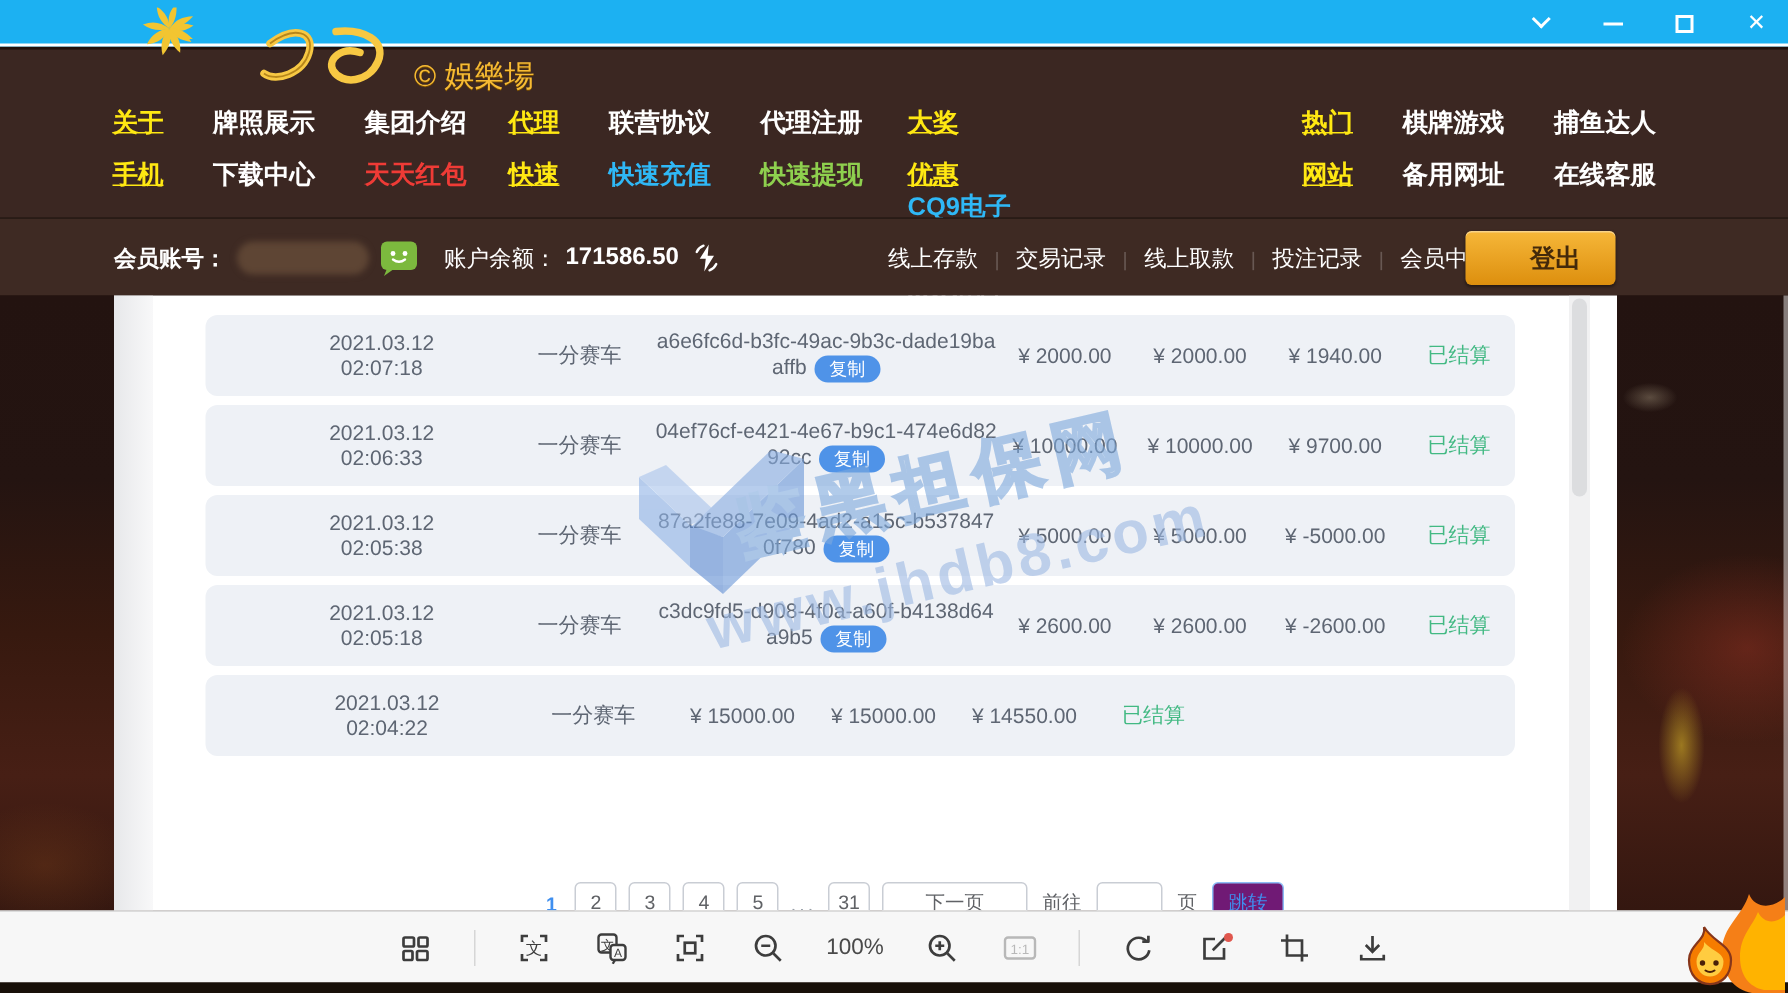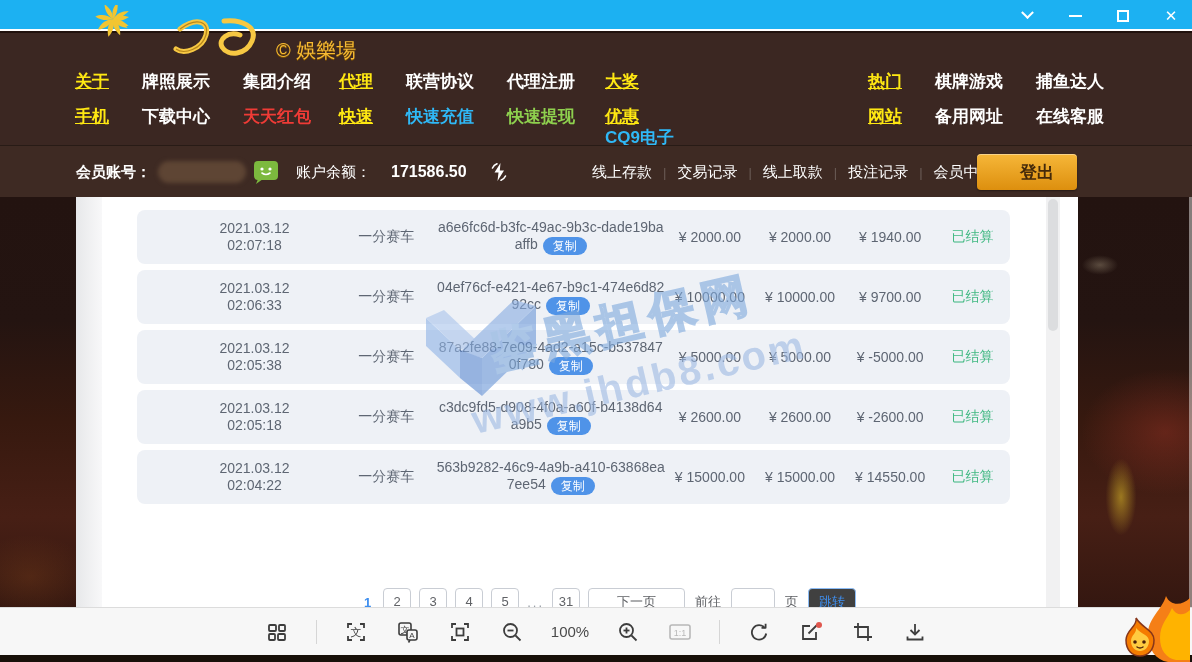--- a/index.html
+++ b/index.html
@@ -31,21 +31,21 @@
   .nav-item.red { color:#ef3b36; }
   .nav-item.cyan { color:#2fb8f6; }
   .nav-item.green { color:#8ed04e; }
 
   
   .member-bar { position:absolute; top:145px; left:0; width:1192px; height:52px; background:#3e2a23; border-top:1px solid rgba(0,0,0,.35); }
   .account { position:absolute; left:76px; top:0; height:52px; display:flex; align-items:center; gap:7px; }
   .account-label { color:#ffffff; font-size:15px;font-weight:bold; }
   .account-blur { width:88px; height:22px; border-radius:11px; background:#5e4534; filter:blur(2px); }
   .chat-icon { cursor:pointer; }
-  .balance { position:absolute; left:296px; top:0; height:52px; display:flex; align-items:center; gap:20px; color:#fff; font-size:15px; }
+  .balance { position:absolute; left:296px; top:0; height:52px; display:flex; align-items:center; gap:6px; color:#fff; font-size:15px; }
   .balance b { font-weight:700; font-size:16px; }
   .refresh-icon { cursor:pointer; margin-left:2px; }
   .member-links { position:absolute; left:592px; top:0; height:52px; display:flex; align-items:center; }
   .member-link { color:#fff; font-size:15px; cursor:pointer; }
   .mlsep { color:rgba(255,255,255,.22); margin:0 11px; font-size:13px; }
   .logout-btn { position:absolute; right:115px; top:8px; width:100px; height:36px; border:none; border-radius:4px;
     background:linear-gradient(#f6b739,#dd8f0e); color:#43290a; font-size:17px; font-weight:700; cursor:pointer;
     box-shadow:inset 0 1px 0 rgba(255,255,255,.4), 0 1px 2px rgba(0,0,0,.4);padding-left:20px; }
 
   
@@ -85,21 +85,21 @@
     color:#9db9e3; transform:rotate(-13deg); white-space:nowrap; }
 
   
   .pagination { position:absolute; left:284px; top:391px; display:flex; gap:8px; align-items:center; font-size:13px; color:#606266; }
   .pg-current { color:#3f8fef; font-weight:700; padding:5px 4px; cursor:pointer; }
   .pg-btn { min-width:28px; height:28px; line-height:26px; text-align:center; background:#fff; border:1px solid #c9cdd4; border-radius:4px; cursor:pointer; }
   .pg-ellipsis { letter-spacing:2px; color:#9aa0a8; }
   .pg-next { padding:0 28px; }
   .pg-text { margin:0 2px; }
   .pg-input { width:44px; height:28px; border:1px solid #c9cdd4; border-radius:4px; background:#fff; cursor:text; }
-  .pg-jump { color:#3f8fef; border-color:#8cbcf5; background:#404040; padding:0 10px; }
+  .pg-jump { color:#3f8fef; border-color:#8cbcf5; background:#701a75; padding:0 10px; }
 
   
   .toolbar { position:absolute; top:607px; left:0; width:1192px; height:48px; background:#f7f7f7; border-top:1px solid #dcdcdc; display:flex; align-items:center; justify-content:center; gap:26px; }
   .tool { width:26px; height:26px; display:flex; align-items:center; justify-content:center; cursor:pointer; }
   .tool svg { display:block; }
   .tb-divider { width:1px; height:24px; background:#d6d6d6; }
   .zoom-level { font-size:15px; color:#4a4a4a; cursor:pointer; }
   .bottom-strip { position:absolute; bottom:0; left:0; width:1192px; height:7px; background:#181009; }
 
   .flame { position:absolute; right:2px; bottom:0; z-index:9; }
@@ -298,21 +298,20 @@
       <div class="cell c-amt">¥ -2600.00</div>
       <div class="cell c-status">已结算</div>
     </div>
 
     <div class="trow">
       <div class="cell c-time">
           <div>2021.03.12</div>
           <div>02:04:22</div>
         </div>
       <div class="cell c-game">一分赛车</div>
-      <div class="cell c-order"><span class="oid">563b9282-46c9-4a9b-a410-63868ea7ee54</span><span class="copy-pill">复制</span></div>
       <div class="cell c-amt">¥ 15000.00</div>
       <div class="cell c-amt">¥ 15000.00</div>
       <div class="cell c-amt">¥ 14550.00</div>
       <div class="cell c-status">已结算</div>
     </div>
   </div>
 
   <div class="watermark">
     <svg class="wm-logo" width="130" height="120" viewBox="0 0 130 120">
       <g>

